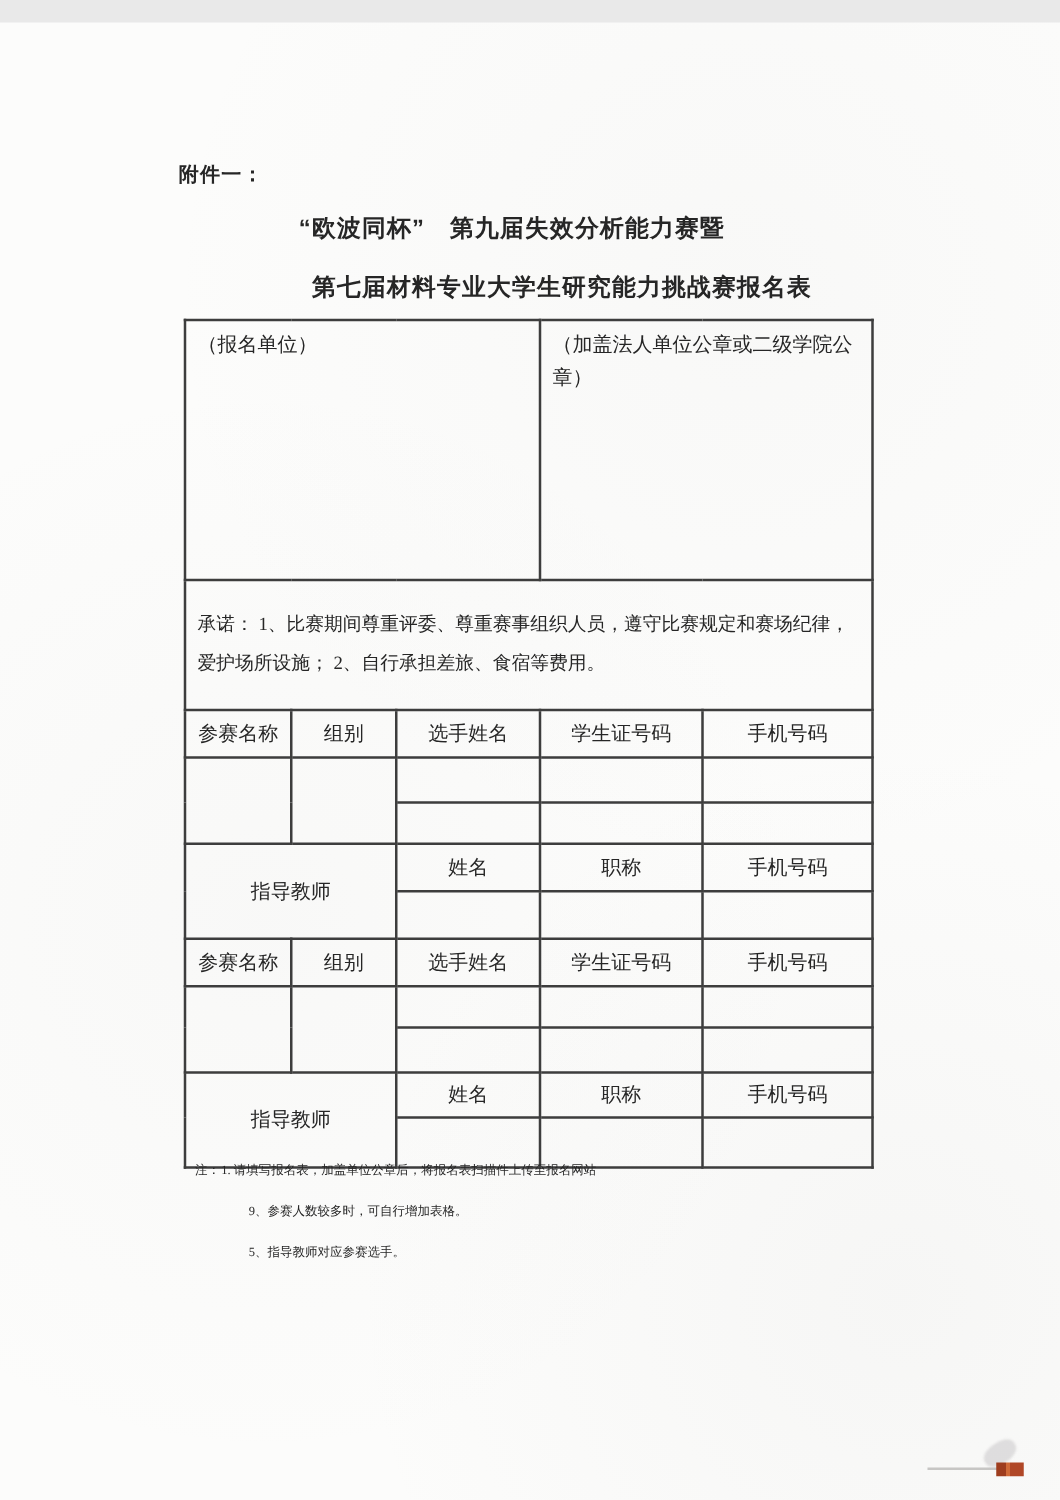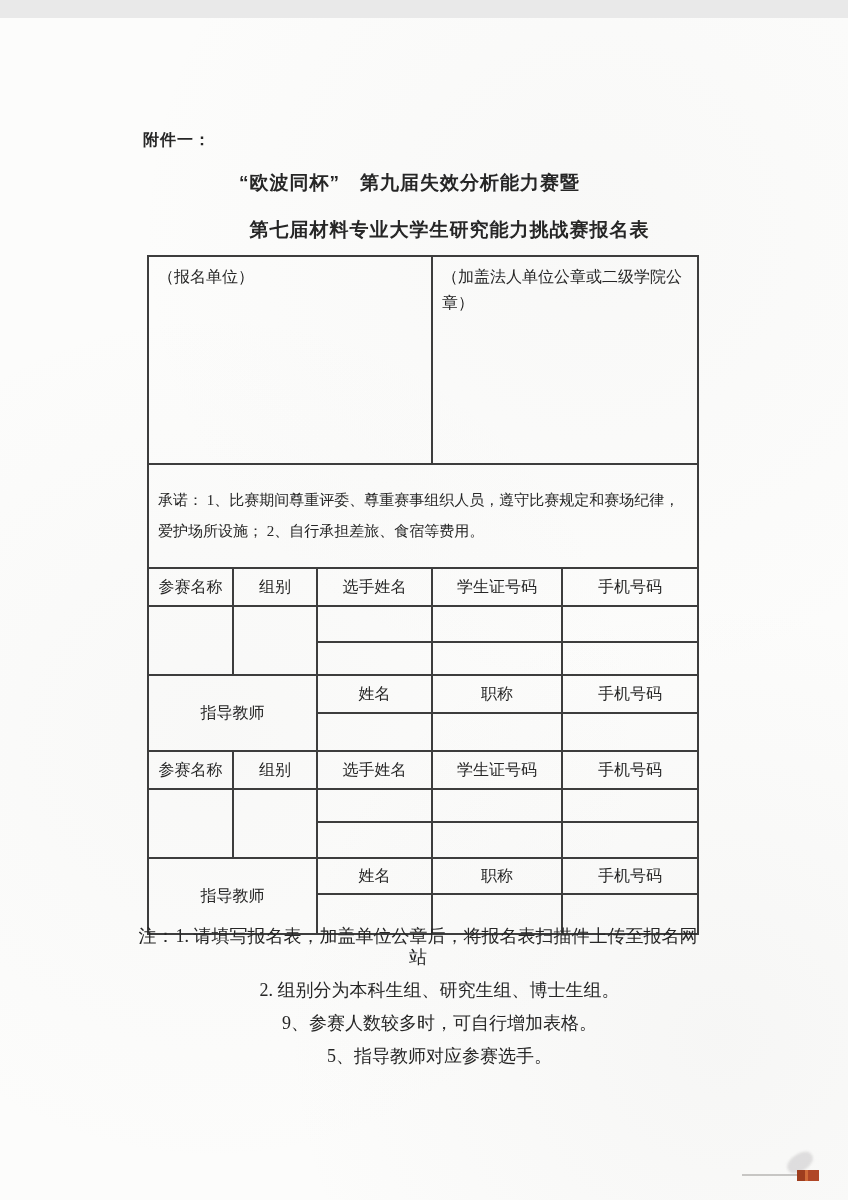--- a/index.html
+++ b/index.html
@@ -39,22 +39,22 @@
   tr.row-head td, tr.row-head2 td{height:36px;}
   tr.row-blank-a td{height:34px;}
   tr.row-blank-b td{height:31px;}
   tr.row-advisor-head td{height:36px;}
   tr.row-advisor-blank td{height:36px;}
   tr.row-blank-c td{height:31px;}
   tr.row-blank-d td{height:34px;}
   tr.row-advisor-head2 td{height:34px;}
   tr.row-advisor-blank2 td{height:38px;}
   .notes{
-    position:absolute;left:138px;top:908px;width:560px;
-    font-size:18px;line-height:21px;text-align:center;
+    position:absolute;left:156px;top:908px;width:560px;
+    font-size:10px;line-height:21px;
   }
   .note-line{margin-bottom:12px;}
   .note-prefix{margin-right:1px;}
   .note-line.indent{padding-left:43px;}
   .corner-smudge{
     position:absolute;left:786px;top:1136px;width:28px;height:17px;
     background:rgba(175,172,175,0.35);
     transform:rotate(-34deg);border-radius:45%;
     filter:blur(1px);
   }
@@ -155,21 +155,20 @@
         <td></td>
         <td></td>
       </tr>
     </tbody>
   </table>
 
   <div class="notes">
     <div class="note-line">
       <span class="note-prefix">注：</span><span>1. 请填写报名表，加盖单位公章后，将报名表扫描件上传至报名网站</span>
     </div>
-    <div class="note-line indent">2. 组别分为本科生组、研究生组、博士生组。</div>
     <div class="note-line indent">9、参赛人数较多时，可自行增加表格。</div>
     <div class="note-line indent">5、指导教师对应参赛选手。</div>
   </div>
 
   <div class="corner-smudge"></div>
   <div class="corner-line"></div>
   <div class="corner-mark"></div>
 
 </div>
 

